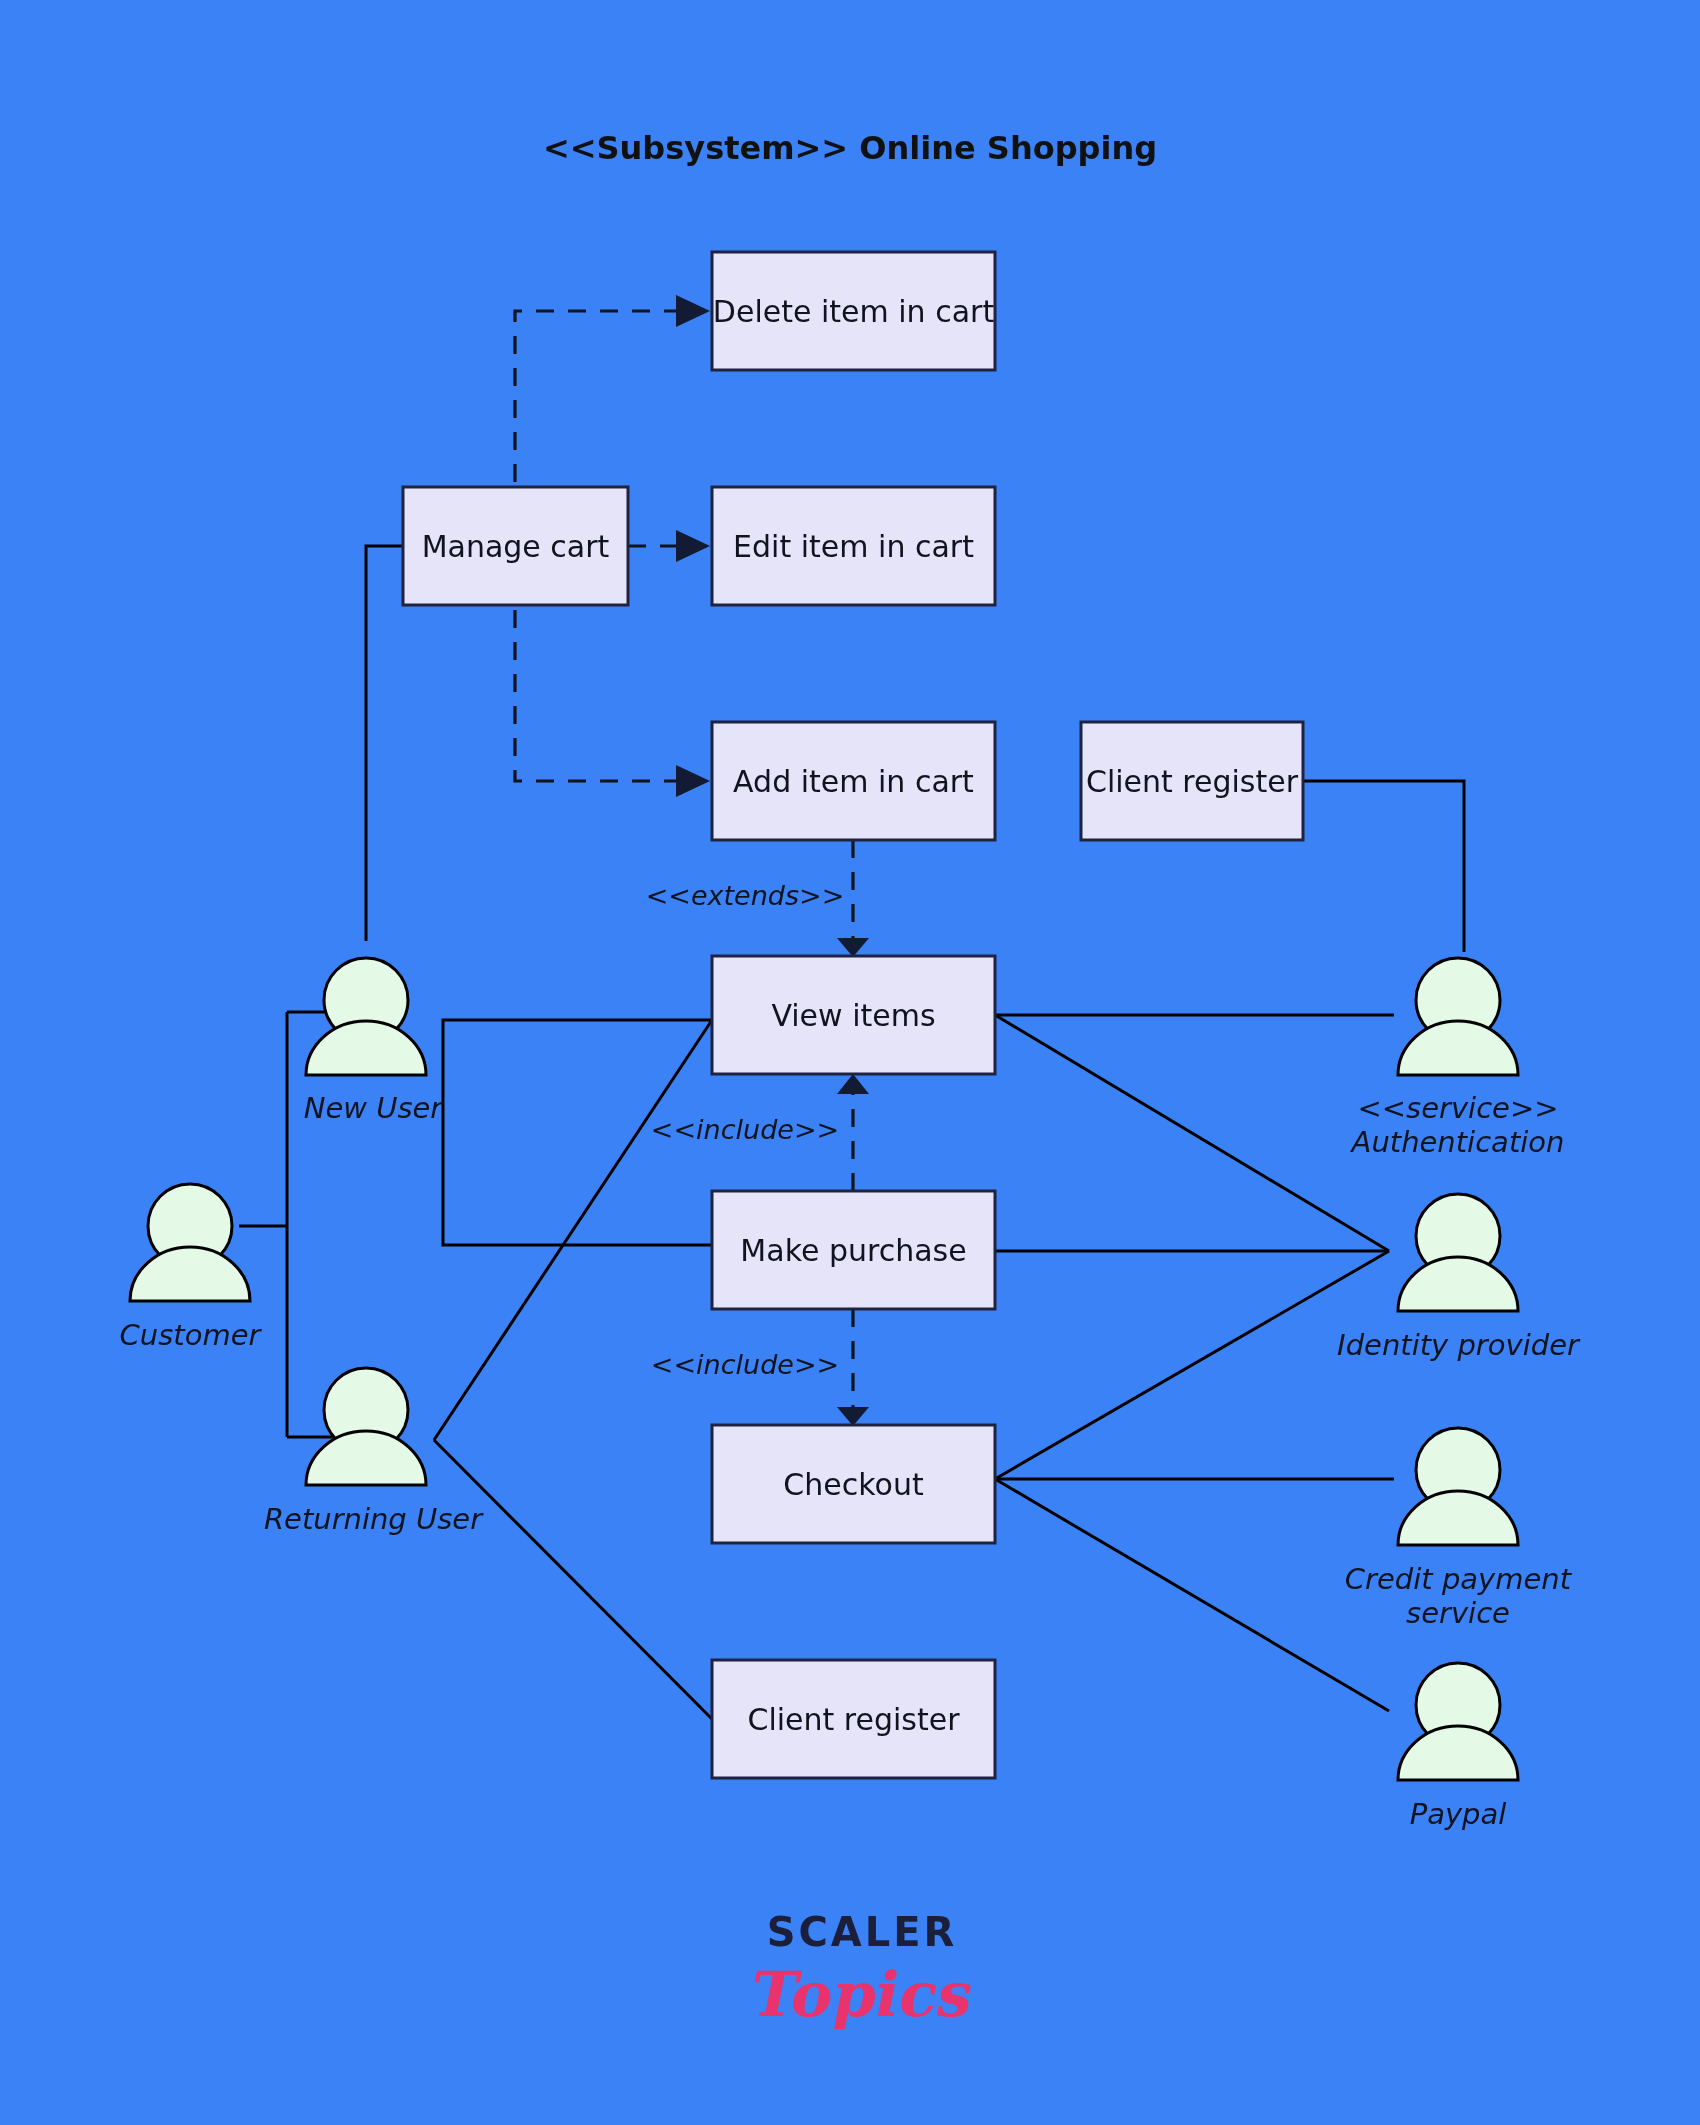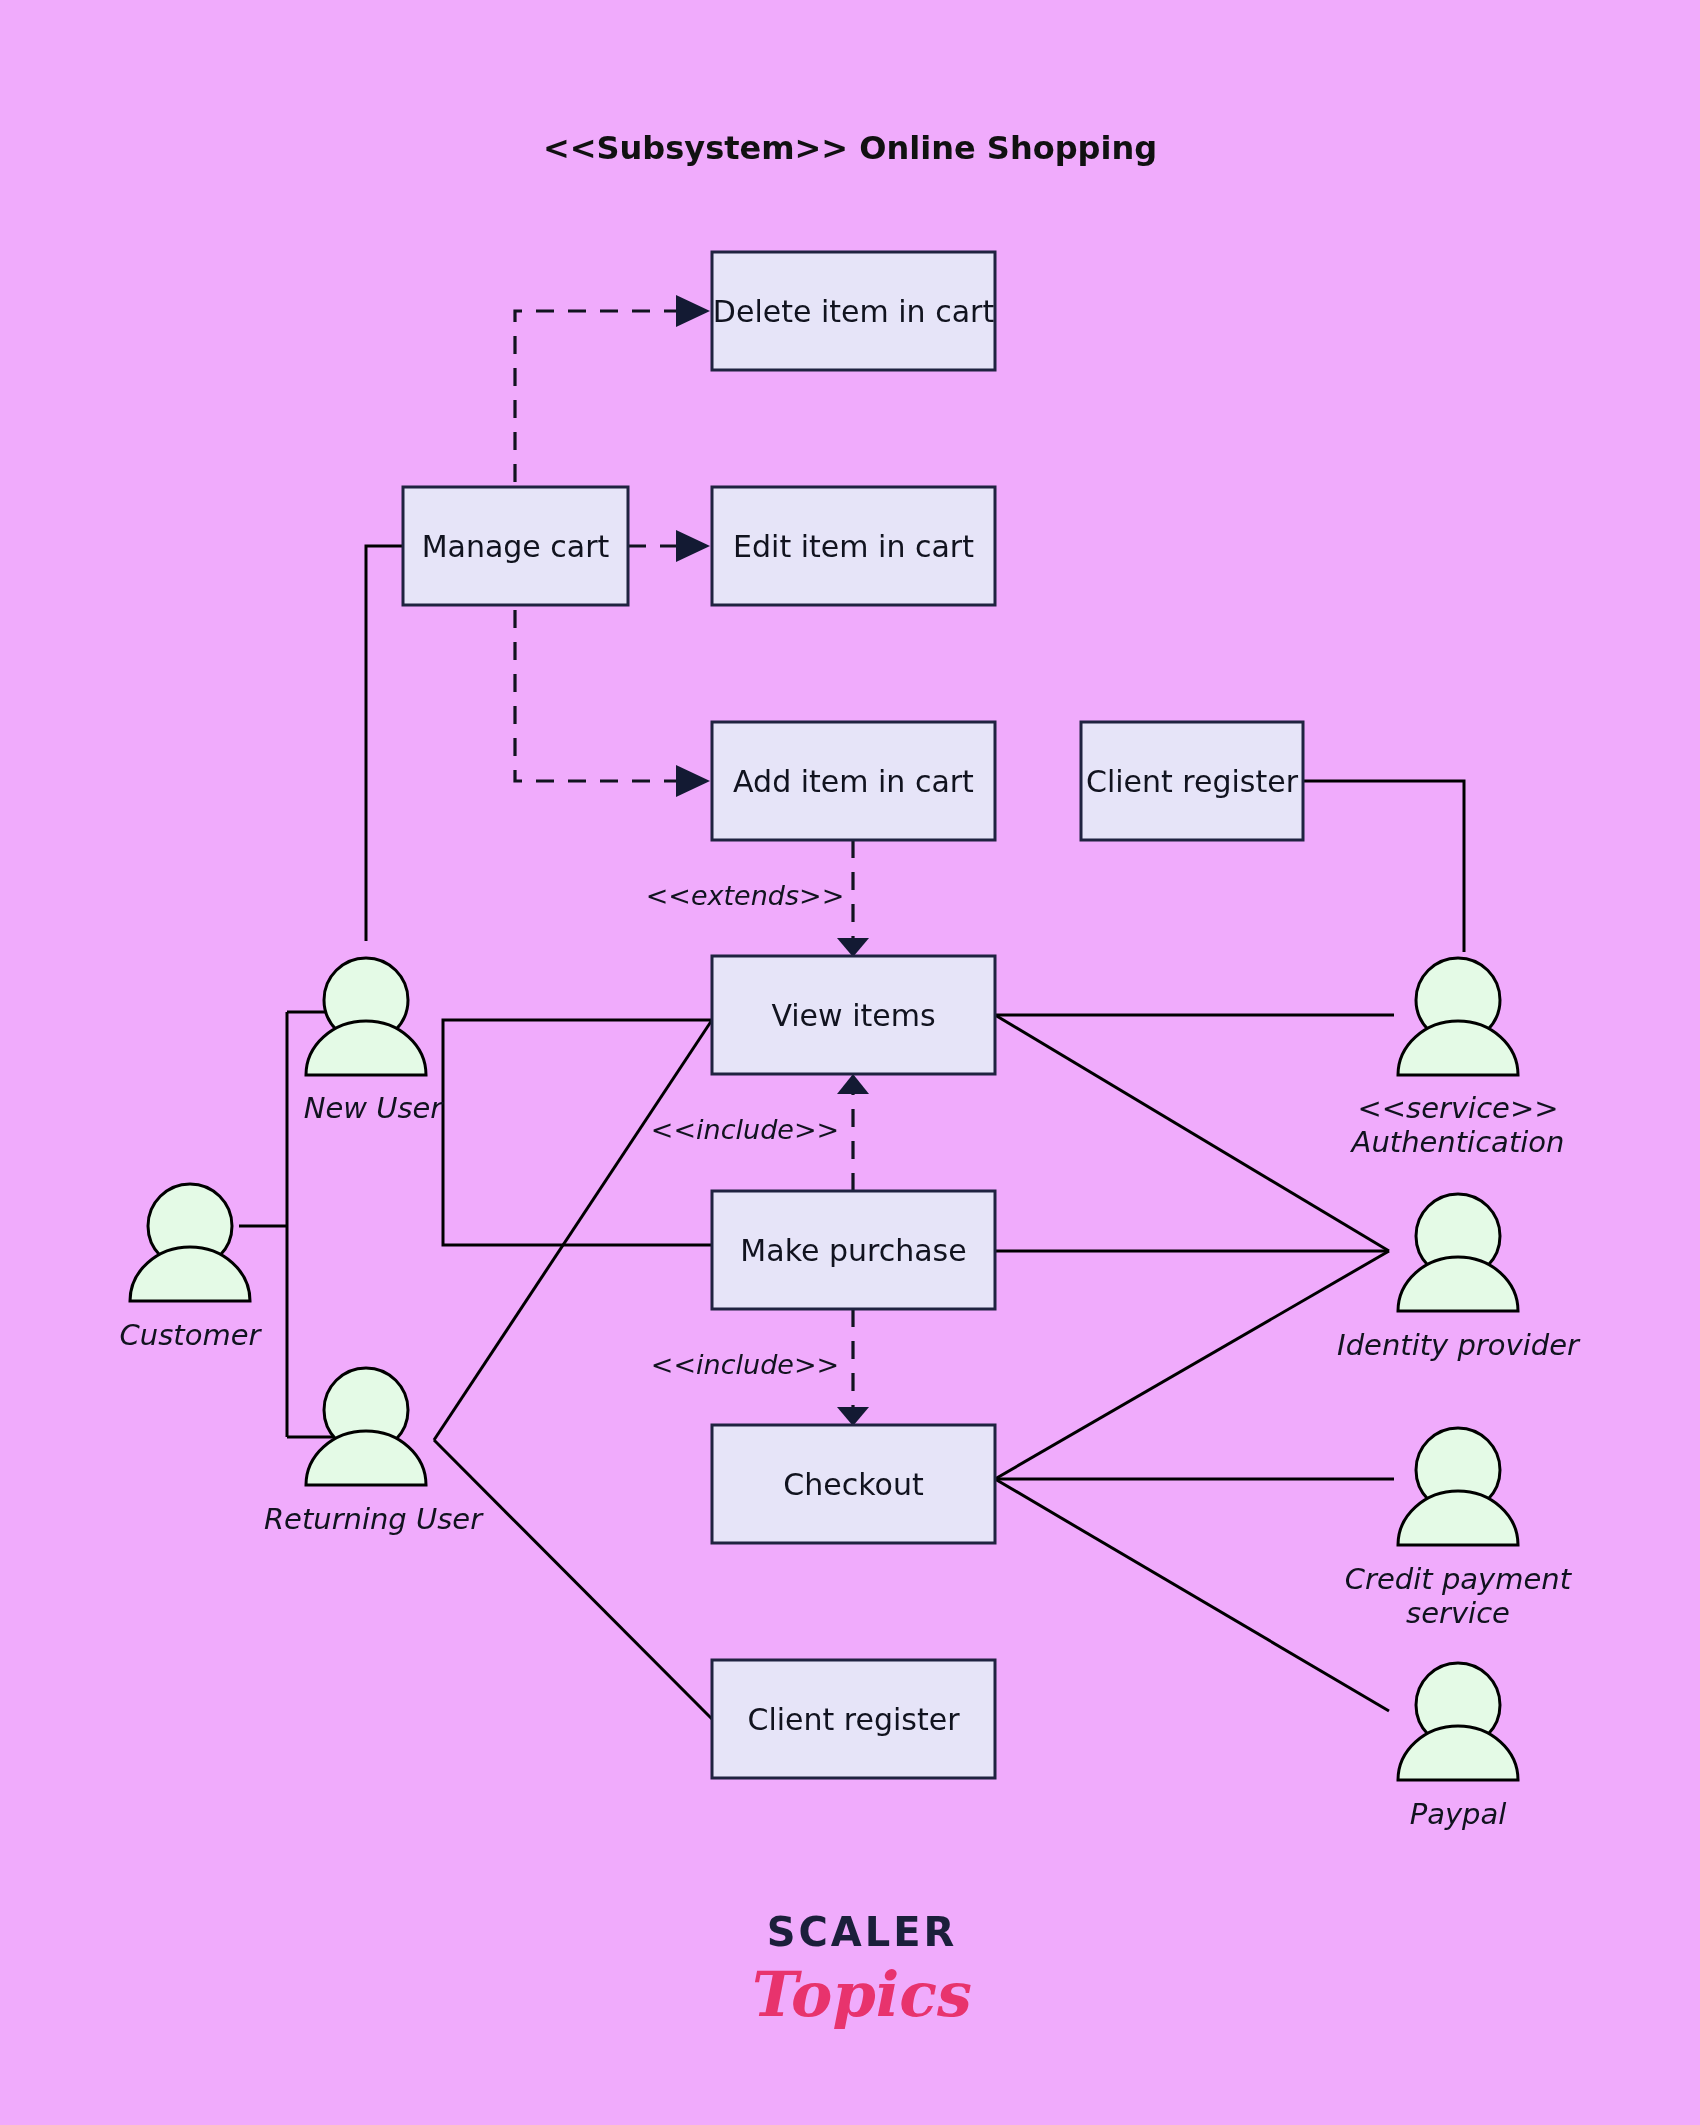--- a/index.html
+++ b/index.html
@@ -10,21 +10,21 @@
   body {
     width: 1700px;
     height: 2125px;
     font-family: "DejaVu Sans", sans-serif;
     overflow: hidden;
   }
   #stage {
     position: relative;
     width: 1700px;
     height: 2125px;
-    background: #f0abfc;
+    background: #3b82f6;
   }
   svg#diagram {
     position: absolute;
     left: 0; top: 0;
     width: 1700px;
     height: 2125px;
     display: block;
   }
   .usecase-rect {
     fill: #e6e4f8;

